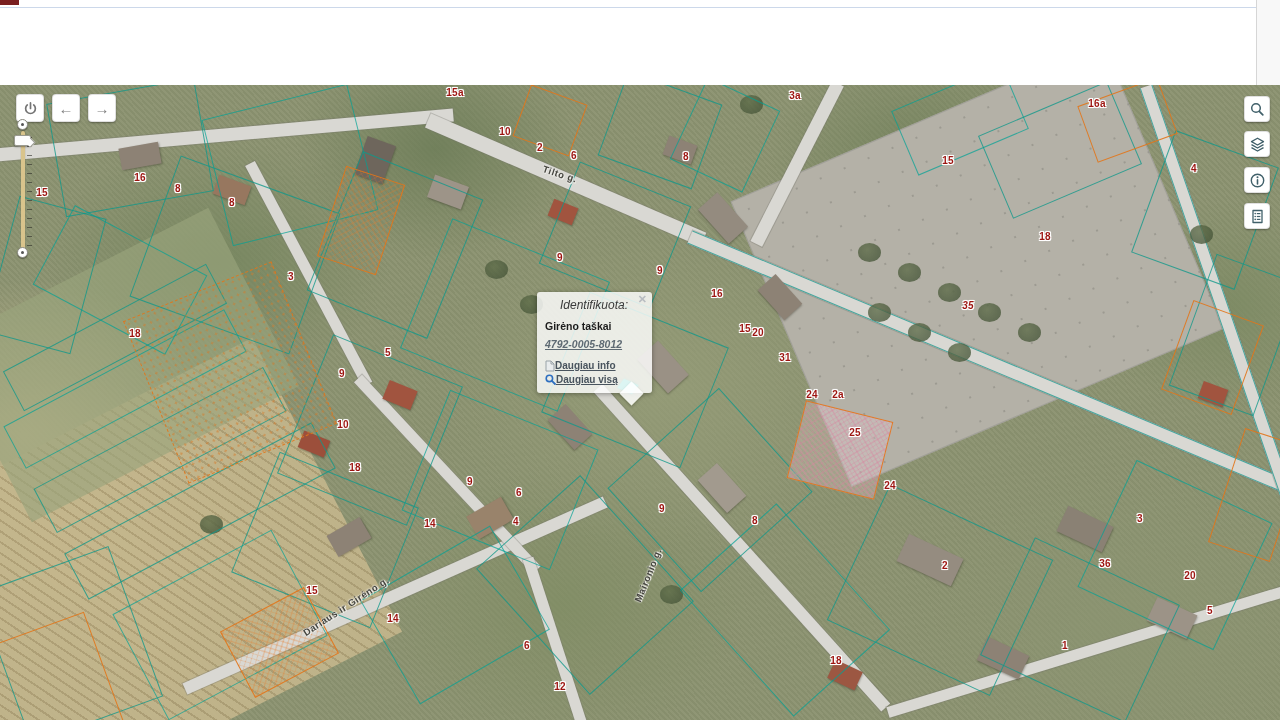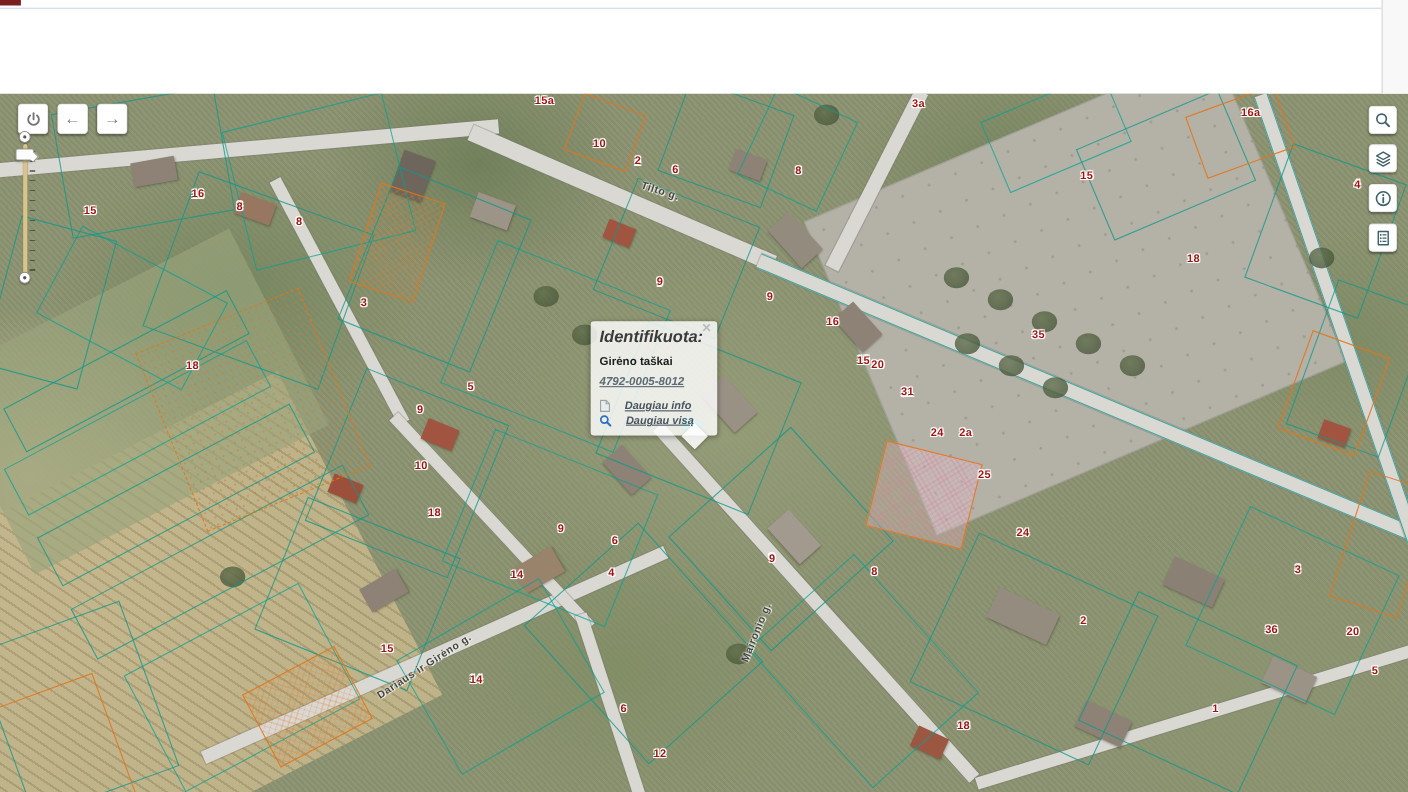--- a/index.html
+++ b/index.html
@@ -51,42 +51,42 @@
       repeating-linear-gradient(-45deg, rgba(230,122,40,.28) 0 1px, rgba(0,0,0,0) 1px 5px); }
   .parcel.o-dots { border-style:dashed;
       background-image:radial-gradient(rgba(214,122,40,.5) 1px, rgba(0,0,0,0) 1.3px);
       background-size:7px 7px; }
   .parcel.pink-hatch { background:
       repeating-linear-gradient(45deg, rgba(216,130,158,.4) 0 1px, rgba(0,0,0,0) 1px 4px),
       repeating-linear-gradient(-45deg, rgba(216,130,158,.4) 0 1px, rgba(0,0,0,0) 1px 4px),
       rgba(240,214,222,.25); }
 
   
-  .labels { position:absolute; inset:0; z-index:7; pointer-events:none;margin-left:40px; }
+  .labels { position:absolute; inset:0; z-index:7; pointer-events:none; }
   .pnum { position:absolute; transform:translate(-50%,-50%); font-size:10px; font-weight:bold; color:#9d1410;
     text-shadow:0 0 2px #fff, 0 0 2px #fff, 1px 1px 0 #fff, -1px -1px 0 #fff, 1px -1px 0 #fff, -1px 1px 0 #fff;
     white-space:nowrap; letter-spacing:.3px; }
   .street { position:absolute; transform:translate(-50%,-50%); font-size:9.5px; font-weight:600; color:#45453f;
     text-shadow:0 0 2px #efeeea, 0 0 2px #efeeea, 1px 1px 0 rgba(240,240,235,.9); white-space:nowrap; letter-spacing:.6px; }
 
   
   .hit-marker { position:absolute; left:620px; top:296px; width:16px; height:11px; z-index:6;
     background:#35cfc3; opacity:.9; transform:rotate(24deg) skewX(-12deg); box-shadow:0 0 3px rgba(20,160,150,.8); }
 
   
   .popup { position:absolute; left:537px; top:207px; width:115px; z-index:10;
     background:rgba(255,255,255,.82); border-radius:3px; padding:6px 8px 8px 8px;
     box-shadow:0 1px 5px rgba(0,0,0,.35); }
   .popup .diamond { position:absolute; left:86px; bottom:-9px; width:17px; height:17px;
     background:rgba(255,255,255,.85); transform:rotate(45deg); box-shadow:1px 1px 3px rgba(0,0,0,.25); z-index:-1; }
   .popup .close { position:absolute; top:2px; right:5px; font-size:11px; color:#b8bcc1; font-weight:bold; cursor:pointer; line-height:11px; }
-  .popup .ptitle { font-size:15px; font-weight:bold; font-style:italic; color:#3a3a3a; margin-bottom:8px; }
+  .popup .ptitle { font-size:12px; font-weight:normal; font-style:italic; color:#3a3a3a; margin-bottom:8px;margin-left:15px; }
   .popup .player { font-size:10.5px; font-weight:bold; color:#1c1c1c; margin-bottom:2px; }
   .popup .pcode { font-size:10.5px; font-weight:bold; font-style:italic; color:#5e6a73; text-decoration:underline; display:inline-block; margin-bottom:8px; }
-  .popup .plink { display:flex; align-items:flex-end; gap:13px; margin-top:2px;font-style:italic; }
+  .popup .plink { display:flex; align-items:flex-start; gap:0; margin-top:2px; }
   .popup .plink a { font-size:10px; font-weight:bold; color:#49545e; text-decoration:underline; }
   .icon-svg { display:block; }
 
   
   .ctl-btn { position:absolute; background:#fff; border:1px solid rgba(0,0,0,.12); border-radius:4px;
     box-shadow:0 1px 2px rgba(0,0,0,.35); display:flex; align-items:center; justify-content:center;
     cursor:pointer; z-index:12; }
   .ctl-left { width:28px; height:28px; top:9px; color:#7e7e7e; font-size:15px; font-weight:bold; }
   .btn-power { left:16px; } .btn-back { left:52px; } .btn-fwd { left:88px; }
   .ctl-right { width:26px; height:26px; left:1244px; }
@@ -229,21 +229,21 @@
     <span class="pnum" style="left: 455px; top: 7px;">15a</span>
         <span class="pnum" style="left: 505px; top: 46px;">10</span>
         <span class="pnum" style="left: 540px; top: 62px;">2</span>
         <span class="pnum" style="left: 574px; top: 70px;">6</span>
         <span class="pnum" style="left: 686px; top: 71px;">8</span>
         <span class="pnum" style="left: 795px; top: 10px;">3a</span>
         <span class="pnum" style="left: 948px; top: 75px;">15</span>
         <span class="pnum" style="left: 1097px; top: 18px;">16a</span>
         <span class="pnum" style="left: 1194px; top: 83px;">4</span>
         <span class="pnum" style="left: 1045px; top: 151px;">18</span>
-        <span class="pnum" style="left: 904px; top: 220px;">35</span>
+        <span class="pnum" style="left: 968px; top: 220px; font-style: italic;">35</span>
         <span class="pnum" style="left: 140px; top: 92px;">16</span>
         <span class="pnum" style="left: 178px; top: 103px;">8</span>
         <span class="pnum" style="left: 232px; top: 117px;">8</span>
         <span class="pnum" style="left: 42px; top: 107px;">15</span>
         <span class="pnum" style="left: 291px; top: 191px;">3</span>
         <span class="pnum" style="left: 560px; top: 172px;">9</span>
         <span class="pnum" style="left: 660px; top: 185px;">9</span>
         <span class="pnum" style="left: 717px; top: 208px;">16</span>
         <span class="pnum" style="left: 745px; top: 243px;">15</span>
         <span class="pnum" style="left: 758px; top: 247px;">20</span>
@@ -257,21 +257,21 @@
         <span class="pnum" style="left: 342px; top: 288px;">9</span>
         <span class="pnum" style="left: 343px; top: 339px;">10</span>
         <span class="pnum" style="left: 355px; top: 382px;">18</span>
         <span class="pnum" style="left: 470px; top: 396px;">9</span>
         <span class="pnum" style="left: 519px; top: 407px;">6</span>
         <span class="pnum" style="left: 430px; top: 438px;">14</span>
         <span class="pnum" style="left: 516px; top: 436px;">4</span>
         <span class="pnum" style="left: 662px; top: 423px;">9</span>
         <span class="pnum" style="left: 755px; top: 435px;">8</span>
         <span class="pnum" style="left: 945px; top: 480px;">2</span>
-        <span class="pnum" style="left: 1105px; top: 488px; padding-left: 22px;">36</span>
+        <span class="pnum" style="left: 1105px; top: 478px;">36</span>
         <span class="pnum" style="left: 1140px; top: 433px;">3</span>
         <span class="pnum" style="left: 1190px; top: 490px;">20</span>
         <span class="pnum" style="left: 1210px; top: 525px;">5</span>
         <span class="pnum" style="left: 312px; top: 505px;">15</span>
         <span class="pnum" style="left: 393px; top: 533px;">14</span>
         <span class="pnum" style="left: 527px; top: 560px;">6</span>
         <span class="pnum" style="left: 560px; top: 601px;">12</span>
         <span class="pnum" style="left: 836px; top: 575px;">18</span>
         <span class="pnum" style="left: 1065px; top: 560px;">1</span>
       </div>

